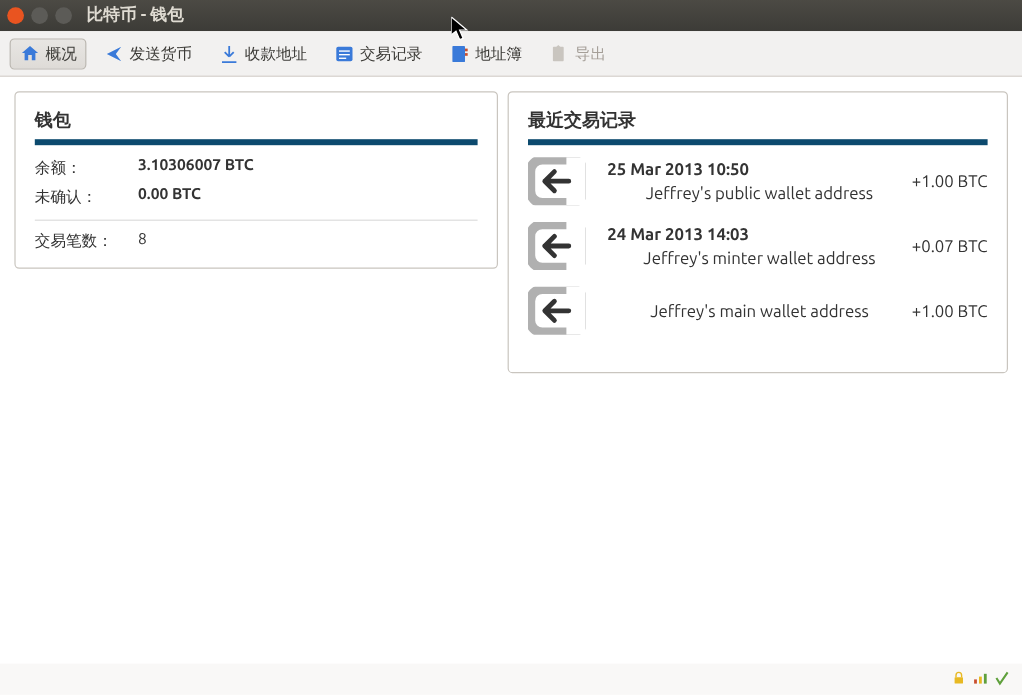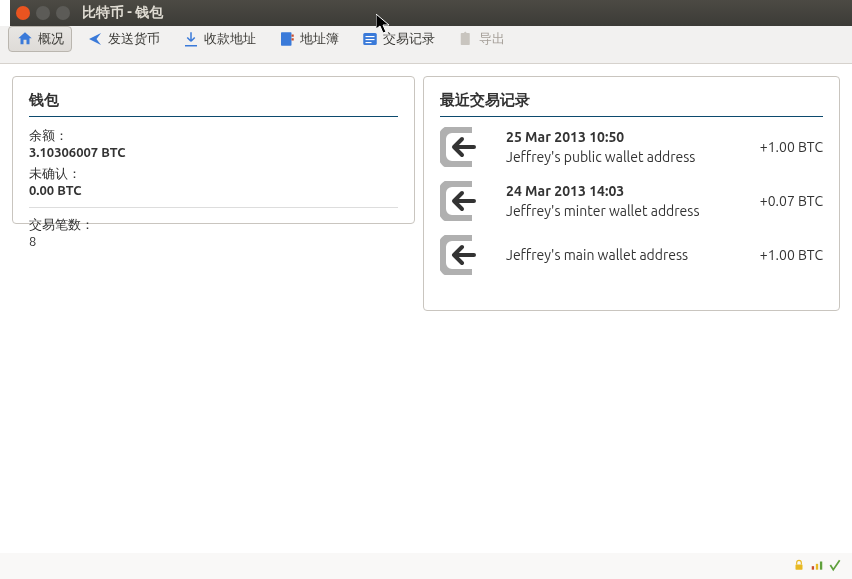--- a/index.html
+++ b/index.html
@@ -1,41 +1,41 @@
 <!DOCTYPE html>
 <html><head>
   <meta charset="utf-8">
   <style>
     * { box-sizing: border-box; margin: 0; padding: 0; }
     body { font-family: "Ubuntu", "Segoe UI", sans-serif; font-size: 13px; background: #fff; width: 852px; height: 579px; overflow: hidden; }
-    .titlebar { height: 26px; background: linear-gradient(#4c4a44, #3c3b37); display: flex; align-items: center; padding: 0 6px; color: #dfdbd2; font-weight: bold; margin-left: 10px; }
+    .titlebar { height: 26px; background: linear-gradient(#4c4a44, #3c3b37); display: flex; align-items: center; padding: 0 6px; color: #dfdbd2; font-weight: bold; }
     .win-btn { width: 14px; height: 14px; border-radius: 50%; margin-right: 6px; display: inline-block; }
     .close-btn { background: #e95420; }
     .min-btn { background: #5c5b57; }
     .max-btn { background: #5c5b57; }
     .title-text { margin-left: 6px; font-size: 14px; }
-    .toolbar { height: 38px; background: #f2f1f0; border-bottom: 1px solid #d6d2cd; display: flex; align-items: flex-start; padding: 0 8px; gap: 6px; }
+    .toolbar { height: 38px; background: #f2f1f0; border-bottom: 1px solid #d6d2cd; display: flex; align-items: center; padding: 0 8px; gap: 6px; }
     .tb-item { display: flex; align-items: center; gap: 4px; padding: 4px 8px; border-radius: 4px; cursor: pointer; color: #3c3b37; }
     .tb-item.active { background: linear-gradient(#e8e6e3, #dedbd7); border: 1px solid #bab6af; padding: 3px 7px; }
     .tb-item.disabled { color: #a59f98; }
     .tb-icon { width: 18px; height: 18px; display: flex; align-items: center; justify-content: center; }
     .content { display: flex; gap: 8px; padding: 12px; height: calc(579px - 26px - 38px - 26px); }
     .panel { border: 1px solid #c9c5bf; border-radius: 4px; background: #fff; padding: 14px 16px; }
     .left-panel { width: 403px; height: 148px; }
     .right-panel { flex: 1; height: 235px; }
-    .section-title { font-size: 15px; font-weight: bold; color: #333; border-bottom: 1px solid #0c4a6e; padding-bottom: 6px; margin-bottom: 10px; }
-    .row { display: flex; margin: 6px 0; font-size: 13px; color: #333; flex-direction: column; }
+    .section-title { font-size: 15px; font-weight: bold; color: #333; border-bottom: 5px solid #0c4a6e; padding-bottom: 6px; margin-bottom: 10px; }
+    .row { display: flex; margin: 6px 0; font-size: 13px; color: #333; }
     .row-label { width: 86px; }
     .row-value { font-weight: bold; }
     .divider { border-top: 1px solid #ddd; margin: 10px 0 8px 0; }
     .tx-item { display: flex; align-items: center; margin: 6px 0 14px 0; }
     .tx-icon { width: 48px; height: 40px; margin-right: 18px; }
     .tx-info { flex: 1; }
     .tx-date { font-size: 14px; color: #333; margin-bottom: 4px; font-weight: bold; }
-    .tx-addr { font-size: 14px; color: #333; }
+    .tx-addr { font-size: 14px; color: #333; text-align: center; }
     .tx-amount { font-size: 14px; color: #333; white-space: nowrap; }
     .statusbar { position: absolute; bottom: 0; left: 0; right: 0; height: 26px; background: #f9f8f7; display: flex; align-items: center; justify-content: flex-end; padding-right: 10px; gap: 4px; }
     .cursor { position: absolute; left: 376px; top: 14px; pointer-events: none; }
   </style>
 </head>
 <body>
 
 <div class="titlebar">
   <span class="win-btn close-btn"></span>
   <span class="win-btn min-btn"></span>
@@ -64,37 +64,37 @@
     <span class="tb-icon">
       <svg width="18" height="18" viewBox="0 0 24 24">
           <path fill="#3a7ad9" d="M12 3v12m0 0l-5-5m5 5l5-5M4 21h16" stroke="#3a7ad9" stroke-width="2"></path>
         </svg>
     </span>
     <span>收款地址</span>
   </div>
   <div class="tb-item">
     <span class="tb-icon">
       <svg width="18" height="18" viewBox="0 0 24 24">
-          <rect x="4" y="3" width="14" height="18" rx="1" fill="#3a7ad9"></rect>
-          <rect x="18" y="6" width="3" height="3" fill="#c94f2e"></rect>
-          <rect x="18" y="11" width="3" height="3" fill="#c94f2e"></rect>
-        </svg>
-    </span>
-    <span>地址簿</span>
-  </div>
-  <div class="tb-item">
-    <span class="tb-icon">
-      <svg width="18" height="18" viewBox="0 0 24 24">
           <rect x="3" y="4" width="18" height="16" rx="2" fill="#3a7ad9"></rect>
           <rect x="6" y="8" width="12" height="1.5" fill="#fff"></rect>
           <rect x="6" y="12" width="12" height="1.5" fill="#fff"></rect>
           <rect x="6" y="16" width="8" height="1.5" fill="#fff"></rect>
         </svg>
     </span>
     <span>交易记录</span>
+  </div>
+  <div class="tb-item">
+    <span class="tb-icon">
+      <svg width="18" height="18" viewBox="0 0 24 24">
+          <rect x="4" y="3" width="14" height="18" rx="1" fill="#3a7ad9"></rect>
+          <rect x="18" y="6" width="3" height="3" fill="#c94f2e"></rect>
+          <rect x="18" y="11" width="3" height="3" fill="#c94f2e"></rect>
+        </svg>
+    </span>
+    <span>地址簿</span>
   </div>
   <div class="tb-item disabled">
     <span class="tb-icon">
       <svg width="18" height="18" viewBox="0 0 24 24">
           <rect x="5" y="4" width="12" height="16" rx="1" fill="#c9c5bf"></rect>
           <path d="M11 2l4 4h-8z" fill="#c9c5bf"></path>
         </svg>
     </span>
     <span>导出</span>
   </div>

